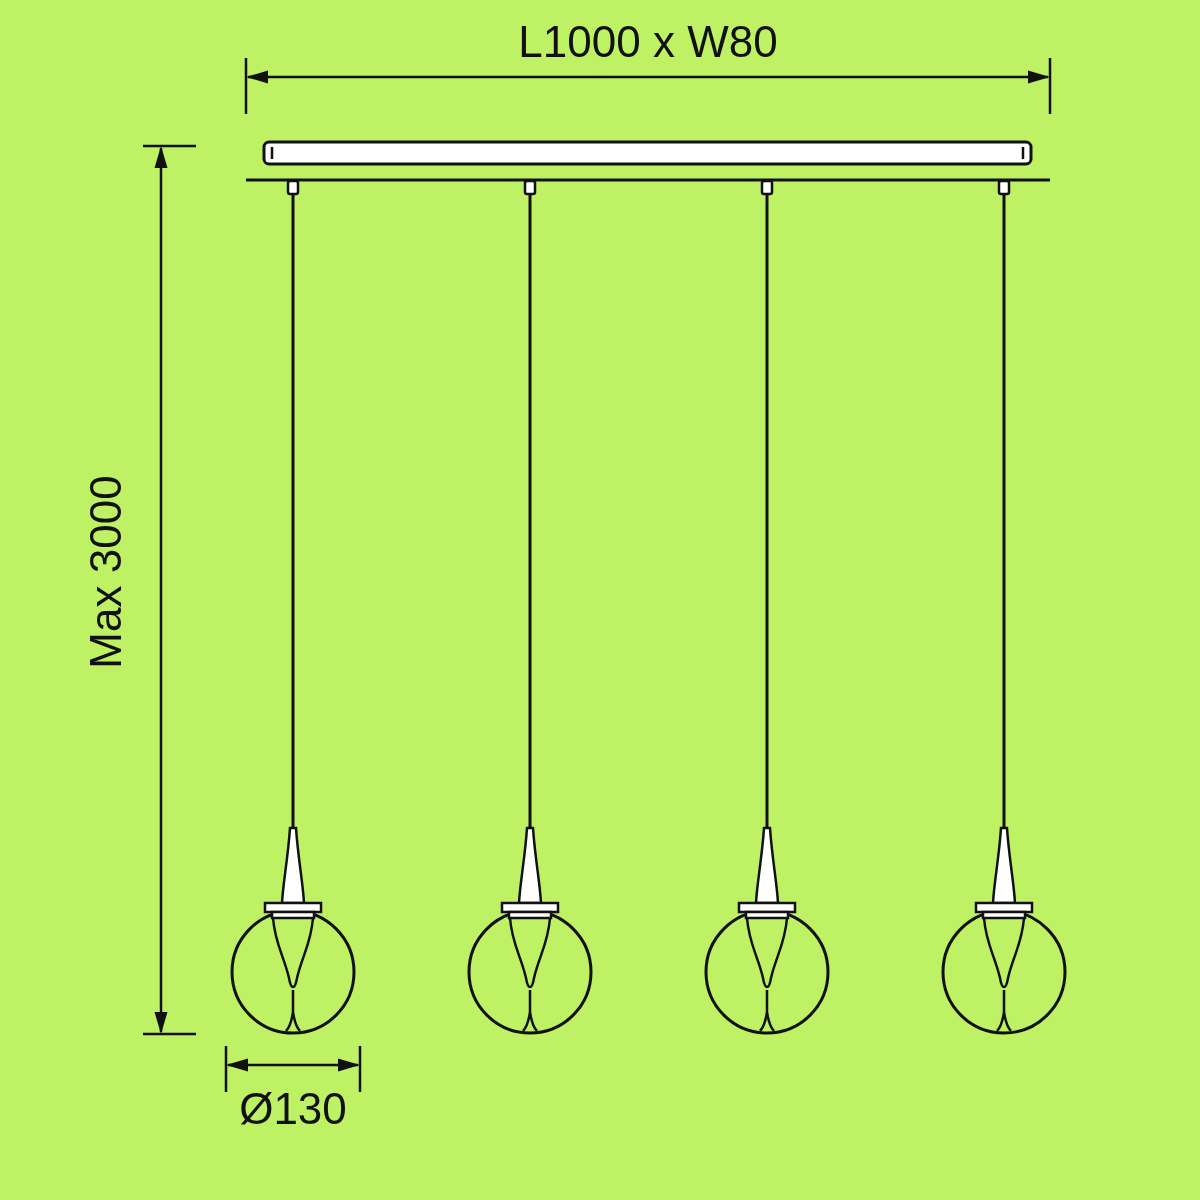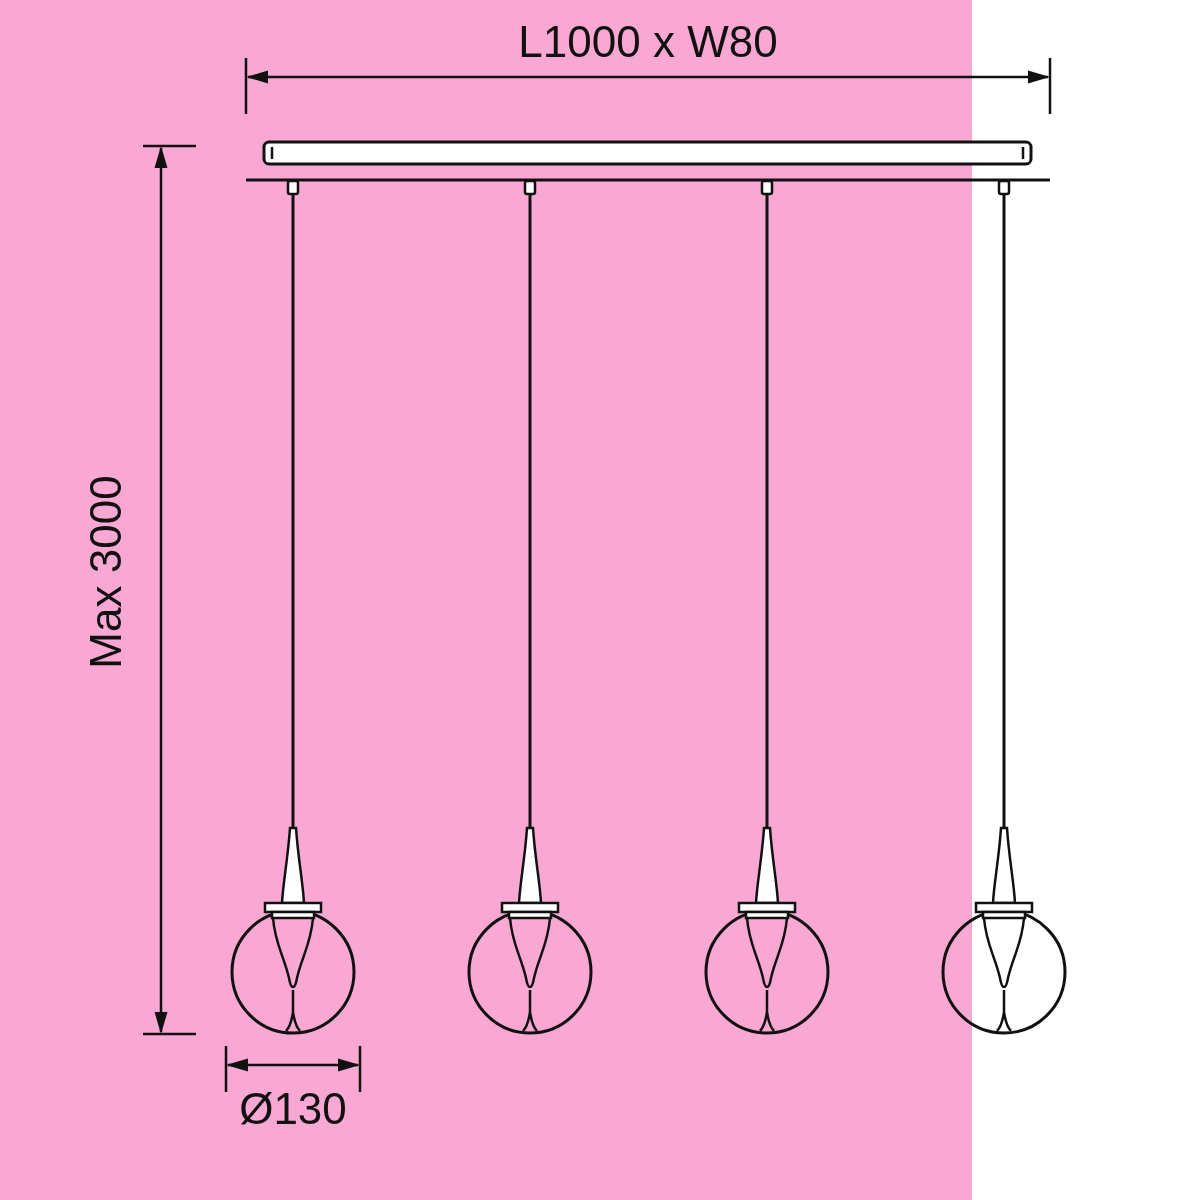--- a/index.html
+++ b/index.html
@@ -2,23 +2,23 @@
 <html><head>
 <meta charset="utf-8">
 <style>
   html, body {
     margin: 0;
     padding: 0;
     background: #ffffff;
   }
   .canvas {
     position: relative;
-    width: 972px;
+    width: 1200px;
     height: 1200px;
-    background: #f9a8d4;
+    background: #bef264;
     font-family: "Liberation Sans", sans-serif;
   }
   svg text {
     font-family: "Liberation Sans", sans-serif;
     fill: #111111;
   }
   .dim-label {
     font-size: 44px;
     font-weight: 400;
   }

